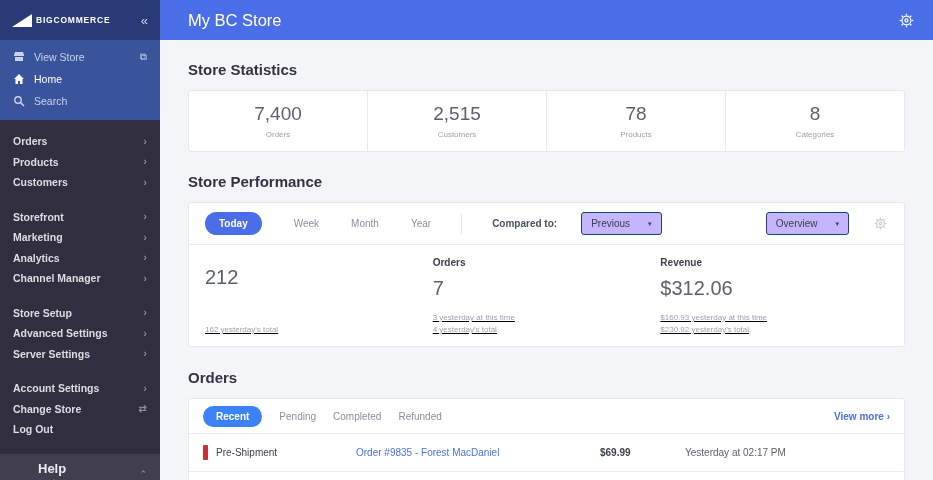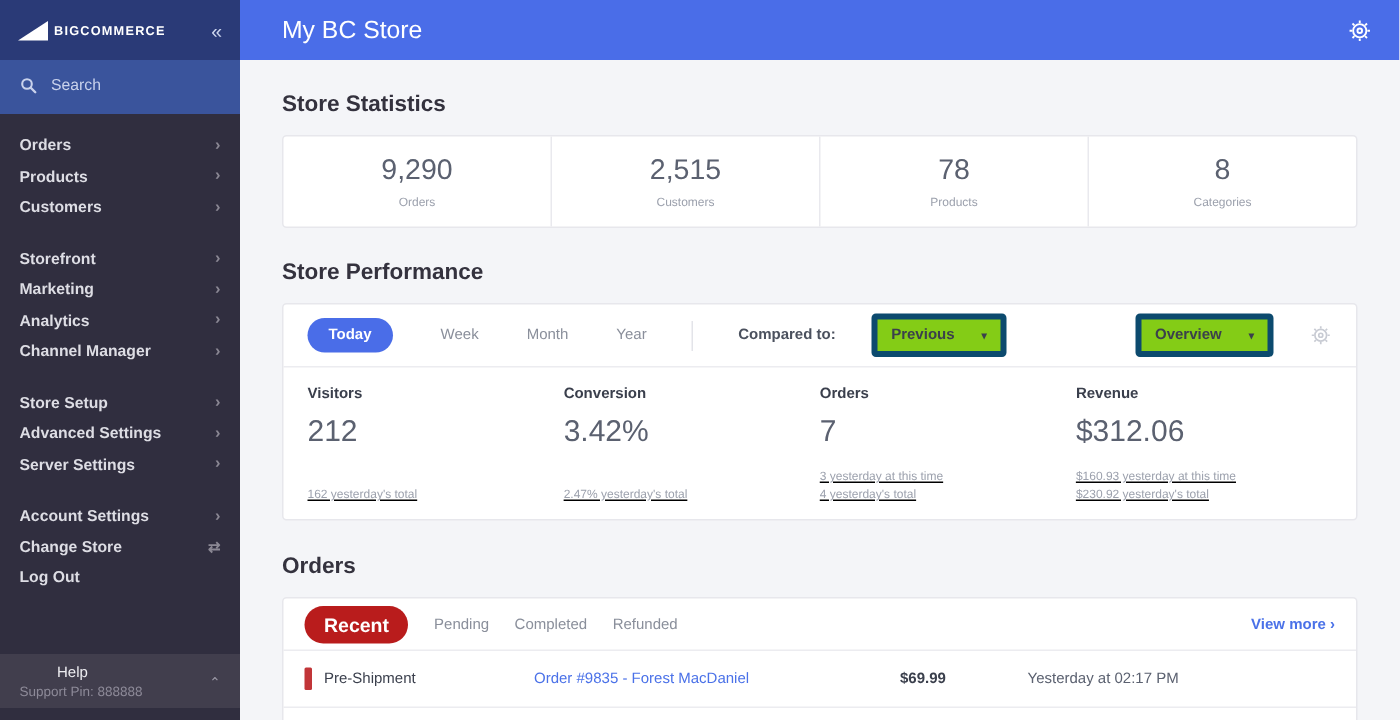--- a/index.html
+++ b/index.html
@@ -21,21 +21,21 @@
   .qitem .spacer { flex:1; }
   .ext { font-size:10px; color:#C9D2EC; }
   .mainnav { padding-top:11px; flex:1 1 auto; }
   .ngroup { margin-bottom:14px; }
   .nitem { height:20.5px; display:flex; align-items:center; padding:0 13px; font-size:10.5px; font-weight:600; color:#DDDDE4; cursor:pointer; }
   .nitem .spacer { flex:1; }
   .chev { color:#8B8894; font-size:11px; line-height:1; }
   .swap-ic { color:#8B8894; font-size:10px; }
   .help-box { background:#413E4D; padding:7px 13px 6px; flex:0 0 auto; margin-bottom:8px; display:flex; align-items:center; cursor:pointer; }
   .help-text { flex:1; }
-  .help-title { font-size:10px; font-weight:400; color:#EDEDF1;padding-left:25px; }
+  .help-title { font-size:13px; font-weight:700; color:#EDEDF1;padding-left:25px; }
   .help-sub { font-size:9px; color:#8D8A98; margin-top:2px; }
   .chev-up { color:#9A97A4; font-size:9px; }
 
   
   .main { flex:1; display:flex; flex-direction:column; }
   .topbar { height:40px; flex:0 0 40px; background:#4A6DE8; display:flex; align-items:center; padding:0 18px 0 28px; }
   .topbar-title { color:#FFFFFF; font-size:16.5px; font-weight:400; flex:1; }
   .gear-white { width:17px; height:17px; cursor:pointer; }
   .content { flex:1; padding:4px 28px; overflow:hidden; }
   .sec-head { font-size:15px; font-weight:700; color:#34323E; }
@@ -50,35 +50,35 @@
   .stat:last-child { border-right:none; }
   .stat-value { font-size:19px; color:#5B6170; }
   .stat-label { font-size:8px; color:#9CA1AD; margin-top:5px; }
 
   
   .perf-controls { height:42px; display:flex; align-items:center; padding:0 16px; border-bottom:1px solid #ECECF0;gap:14px; }
   .pill { background:#4A6DE8; color:#FFF; font-size:10px; font-weight:700; padding:6px 14px; border-radius:14px; cursor:pointer; }
   .ttab { font-size:10px; color:#8A8F9B; margin-left:18px; cursor:pointer; }
   .vdiv { width:1px; height:20px; background:#E3E4E9; margin:0 16px; }
   .cmp-label { font-size:10px; font-weight:700; color:#4B515E; margin-right:10px; }
-  .select { border:4px solid #0c4a6e; border-radius:3px; background:#84cc16; font-size:10px; color:#3B404C;
-    padding:5px 9px; display:inline-flex; align-items:center; gap:18px; cursor:pointer;font-weight:bold; }
+  .select { border:1px solid #0c4a6e; border-radius:3px; background:#c4b5fd; font-size:10px; color:#3B404C;
+    padding:5px 9px; display:inline-flex; align-items:center; gap:18px; cursor:pointer; }
   .caret { font-size:7px; color:#3B404C; }
   .flex1 { flex:1; }
   .gear-gray { width:15px; height:15px; margin-left:10px; cursor:pointer; }
   .metrics { display:flex; padding:12px 16px 10px; }
   .metric { flex:1; display:flex; flex-direction:column; }
   .m-label { font-size:10px; font-weight:700; color:#3A3F4C; }
   .m-value { font-size:20px; color:#5B6170; margin-top:9px; }
   .m-subs { margin-top:auto; padding-top:12px;text-decoration:underline; }
   .m-sub { font-size:8px; color:#9CA1AD; line-height:1.5; min-height:12px; }
 
   
   .ord-tabs { height:34px; display:flex; align-items:center; padding:0 14px; }
-  .pill-sm { background:#b91c1c; color:#FFF; font-size:13px; font-weight:700; padding:5px 13px; border-radius:13px; cursor:pointer; }
+  .pill-sm { background:#3b82f6; color:#FFF; font-size:10px; font-weight:700; padding:5px 13px; border-radius:13px; cursor:pointer; }
   .otab { font-size:10px; color:#8A8F9B; margin-left:17px; cursor:pointer; }
   .view-more { margin-left:auto; font-size:10px; font-weight:700; color:#4A71E8; cursor:pointer; }
   .orow { height:38px; display:flex; align-items:center; border-top:1px solid #ECECF0; padding:0 14px; }
   .sbar { width:5px; height:15px; border-radius:1px; margin-right:8px; flex:0 0 5px; }
   .ostatus { font-size:10px; color:#3A3F4C; flex:0 0 140px; }
   .olink { font-size:10px; color:#4A71E8; flex:1; cursor:pointer; }
   .oprice { font-size:10px; font-weight:700; color:#3A3F4C; flex:0 0 85px; }
   .otime { font-size:10px; color:#5B6170; flex:0 0 205px; }
   svg { display:block; }
 </style>
@@ -90,20 +90,38 @@
   <div class="sidebar">
     <div class="logo-bar">
       <div class="logo">
         <span class="logo-tri"></span>
         <span class="logo-text">BIGCOMMERCE</span>
       </div>
       <span class="collapse">«</span>
     </div>
 
     <div class="quicknav">
+      <div class="qitem">
+        <span class="qicon">
+          <svg width="12" height="12" viewBox="0 0 12 12">
+              <path d="M1 4 L2 1 H10 L11 4 V5 H1 Z M2 6 H10 V10 H2 Z M4 7 H6 V10 H4 Z" fill="#C9D2EC"></path>
+            </svg>
+        </span>
+        <span>View Store</span>
+        <span class="spacer"></span>
+        <span class="ext">⧉</span>
+      </div>
+      <div class="qitem active">
+        <span class="qicon">
+          <svg width="12" height="12" viewBox="0 0 12 12">
+              <path d="M6 1 L11 6 H9.5 V11 H7 V8 H5 V11 H2.5 V6 H1 Z" fill="#FFFFFF"></path>
+            </svg>
+        </span>
+        <span>Home</span>
+      </div>
       <div class="qitem">
         <span class="qicon">
           <svg width="12" height="12" viewBox="0 0 12 12">
               <circle cx="5" cy="5" r="3.2" fill="none" stroke="#C9D2EC" stroke-width="1.4"></circle>
               <line x1="7.5" y1="7.5" x2="10.5" y2="10.5" stroke="#C9D2EC" stroke-width="1.6" stroke-linecap="round"></line>
             </svg>
         </span>
         <span>Search</span>
       </div>
     </div>
@@ -210,21 +228,21 @@
             </g>
           </svg>
       </span>
     </div>
 
     <div class="content">
 
       <div class="sec-head h1">Store Statistics</div>
       <div class="card stats-card">
         <div class="stat">
-          <div class="stat-value">9,290</div>
+          <div class="stat-value">7,400</div>
           <div class="stat-label">Orders</div>
         </div>
         <div class="stat">
           <div class="stat-value">2,515</div>
           <div class="stat-label">Customers</div>
         </div>
         <div class="stat">
           <div class="stat-value">78</div>
           <div class="stat-label">Products</div>
         </div>
@@ -264,33 +282,24 @@
                   <line x1="4.3" y1="4.3" x2="5.8" y2="5.8"></line>
                   <line x1="14.2" y1="14.2" x2="15.7" y2="15.7"></line>
                   <line x1="4.3" y1="15.7" x2="5.8" y2="14.2"></line>
                   <line x1="14.2" y1="5.8" x2="15.7" y2="4.3"></line>
                 </g>
               </svg>
           </span>
         </div>
         <div class="metrics">
           <div class="metric">
-            <div class="m-label">Visitors</div>
             <div class="m-value">212</div>
             <div class="m-subs">
                 <div class="m-sub"></div>
                 <div class="m-sub">162 yesterday's total</div>
-              </div>
-          </div>
-          <div class="metric">
-            <div class="m-label">Conversion</div>
-            <div class="m-value">3.42%</div>
-            <div class="m-subs">
-                <div class="m-sub"></div>
-                <div class="m-sub">2.47% yesterday's total</div>
               </div>
           </div>
           <div class="metric">
             <div class="m-label">Orders</div>
             <div class="m-value">7</div>
             <div class="m-subs">
                 <div class="m-sub">3 yesterday at this time</div>
                 <div class="m-sub">4 yesterday's total</div>
               </div>
           </div>

